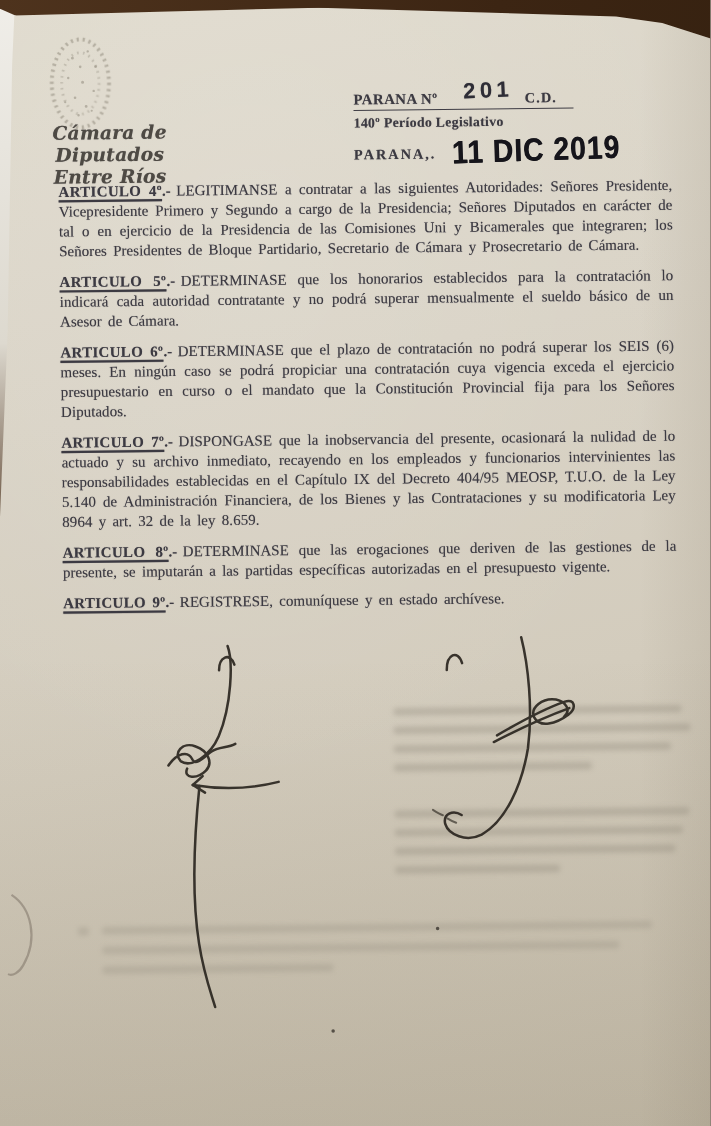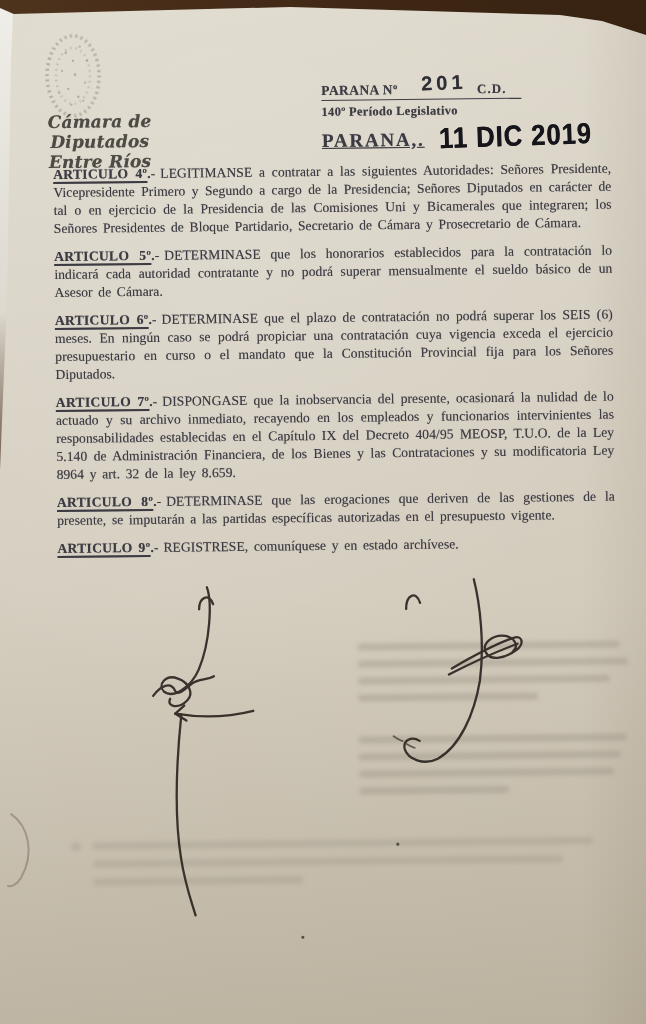--- a/index.html
+++ b/index.html
@@ -62,21 +62,21 @@
   .decree-number {
     font-family: "Liberation Sans", sans-serif;
     font-weight: 700; font-size: 20px; letter-spacing: 4px;
     color: #2e2d36;
     margin: 0 10px 0 24px;
     transform: translateY(-3px) rotate(-2deg);
   }
   .decree-suffix { font-size: 13px; letter-spacing: 1px; }
   .period { margin-top: 4px; font-size: 12.5px; font-weight: 700; letter-spacing: 0.3px; }
   .place-row { margin-top: 5px; display: flex; align-items: center; }
-  .place-label { font-size: 19px; font-weight: 700; letter-spacing: 1.8px; text-decoration: underline; }
+  .place-label { font-size: 13px; font-weight: 700; letter-spacing: 1.8px; }
   .date-stamp {
     margin-left: 14px; white-space: nowrap;
     font-family: "Liberation Sans", sans-serif;
     font-weight: 700; font-size: 27px; letter-spacing: 1px;
     color: #16151b;
     transform: rotate(-1.3deg) scale(0.95, 1.08);
     transform-origin: left center;
     text-shadow: 0.5px 0 0 #16151b;
   }
 

